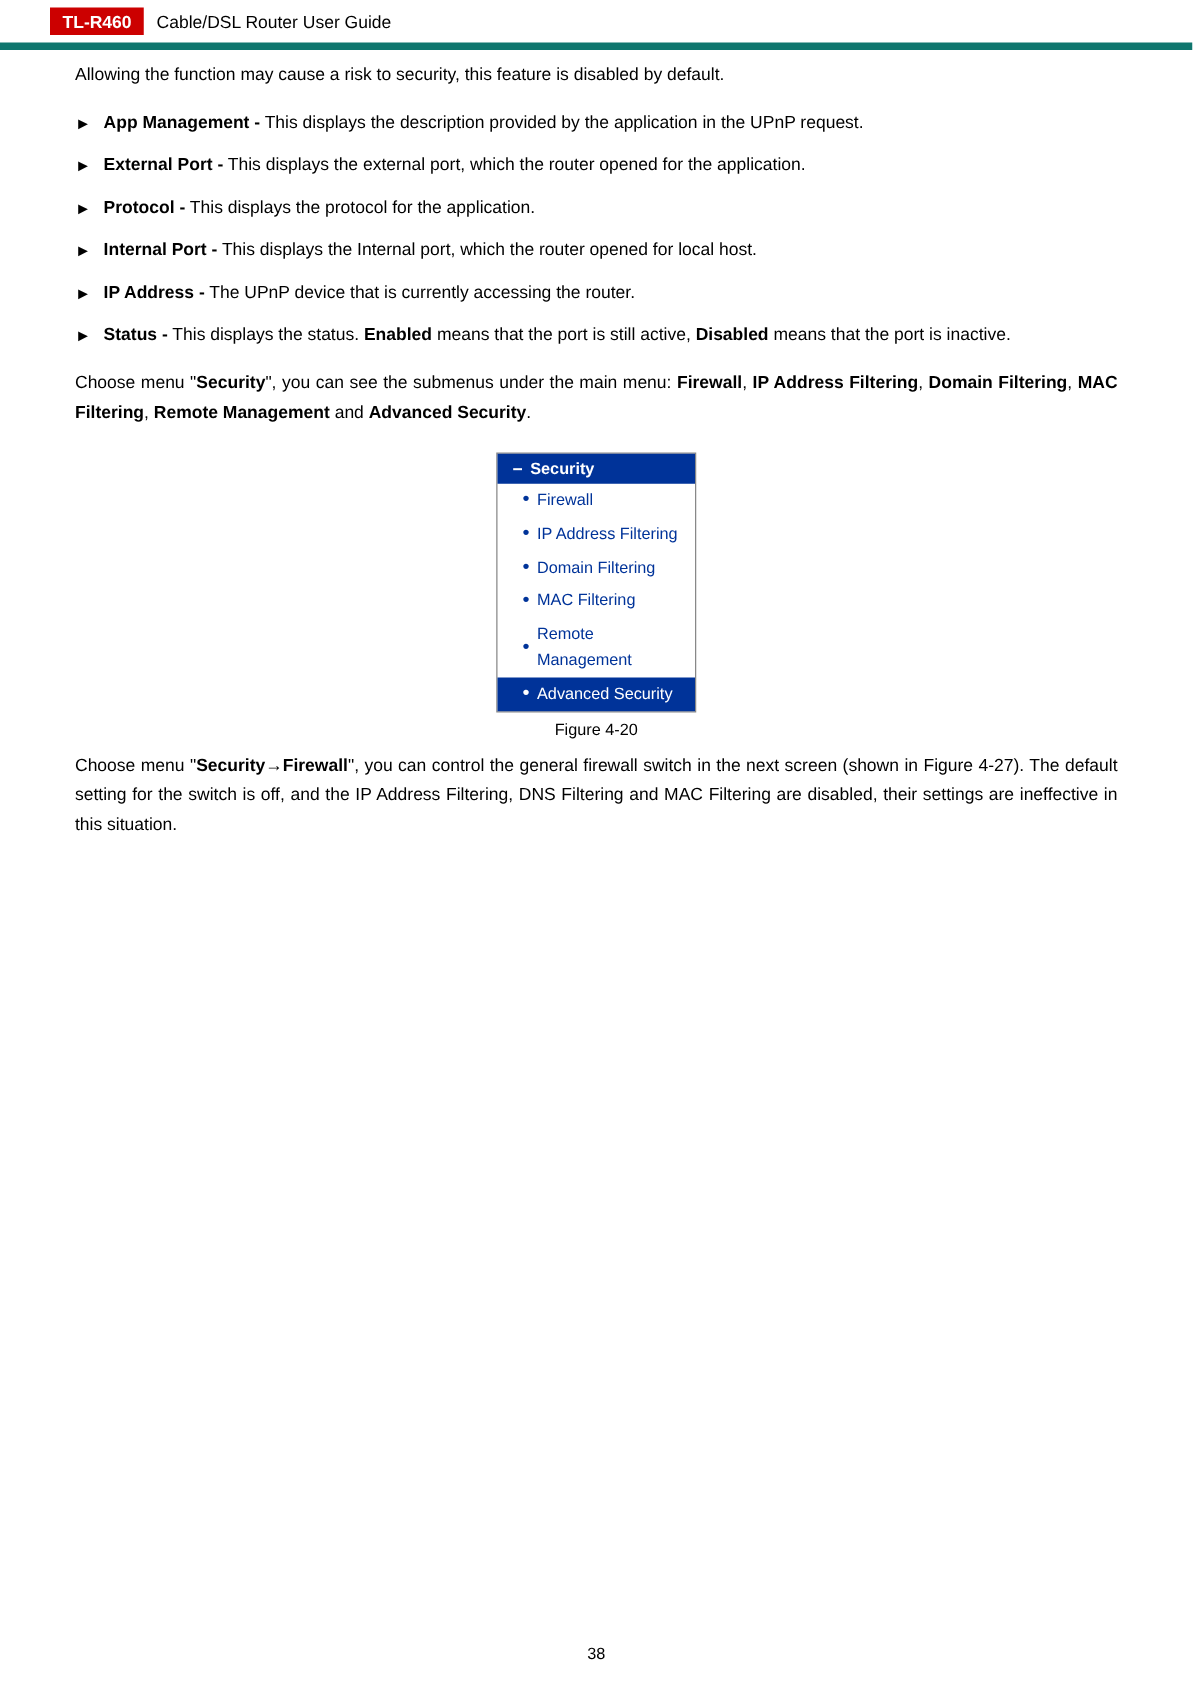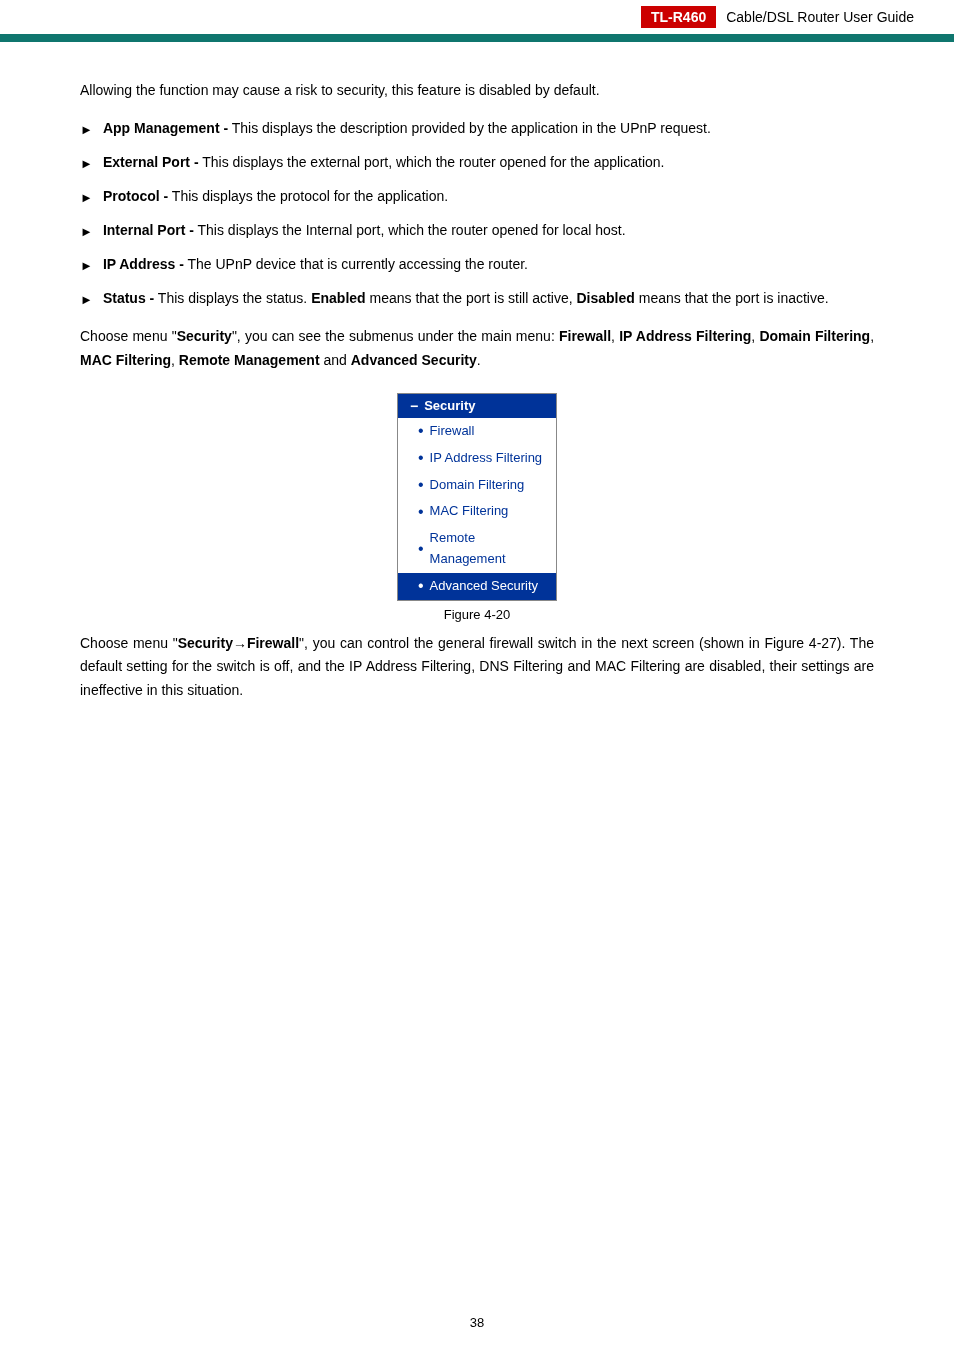--- a/index.html
+++ b/index.html
@@ -12,41 +12,40 @@
       min-height: 1350px;
     }
     .page {
       width: 954px;
       min-height: 1350px;
       padding: 0;
       position: relative;
     }
     .header {
       display: flex;
-      justify-content: flex-end;
-      align-items: center;
-      border-bottom: 8px solid #0f766e;
+      align-items: center;
+      border-bottom: 6px solid #0f766e;
       padding: 6px 40px 6px 40px;
-      margin-bottom: 37px;
+      margin-bottom: 8px;
     }
     .header-title {
       font-size: 14px;
       font-weight: normal;
       color: #000;
     }
     .header-box {
       background: #c00;
       color: #fff;
       padding: 3px 10px;
       font-weight: bold;
       font-size: 14px;
       margin-right: 10px;
     }
     .content {
-      padding: 0 80px;
+      padding: 0 60px;
     }
     .intro-para {
       text-align: justify;
       line-height: 1.7;
       margin-bottom: 14px;
     }
     .bullet-list {
       list-style: none;
       padding: 0;
       margin: 0 0 14px 0;

